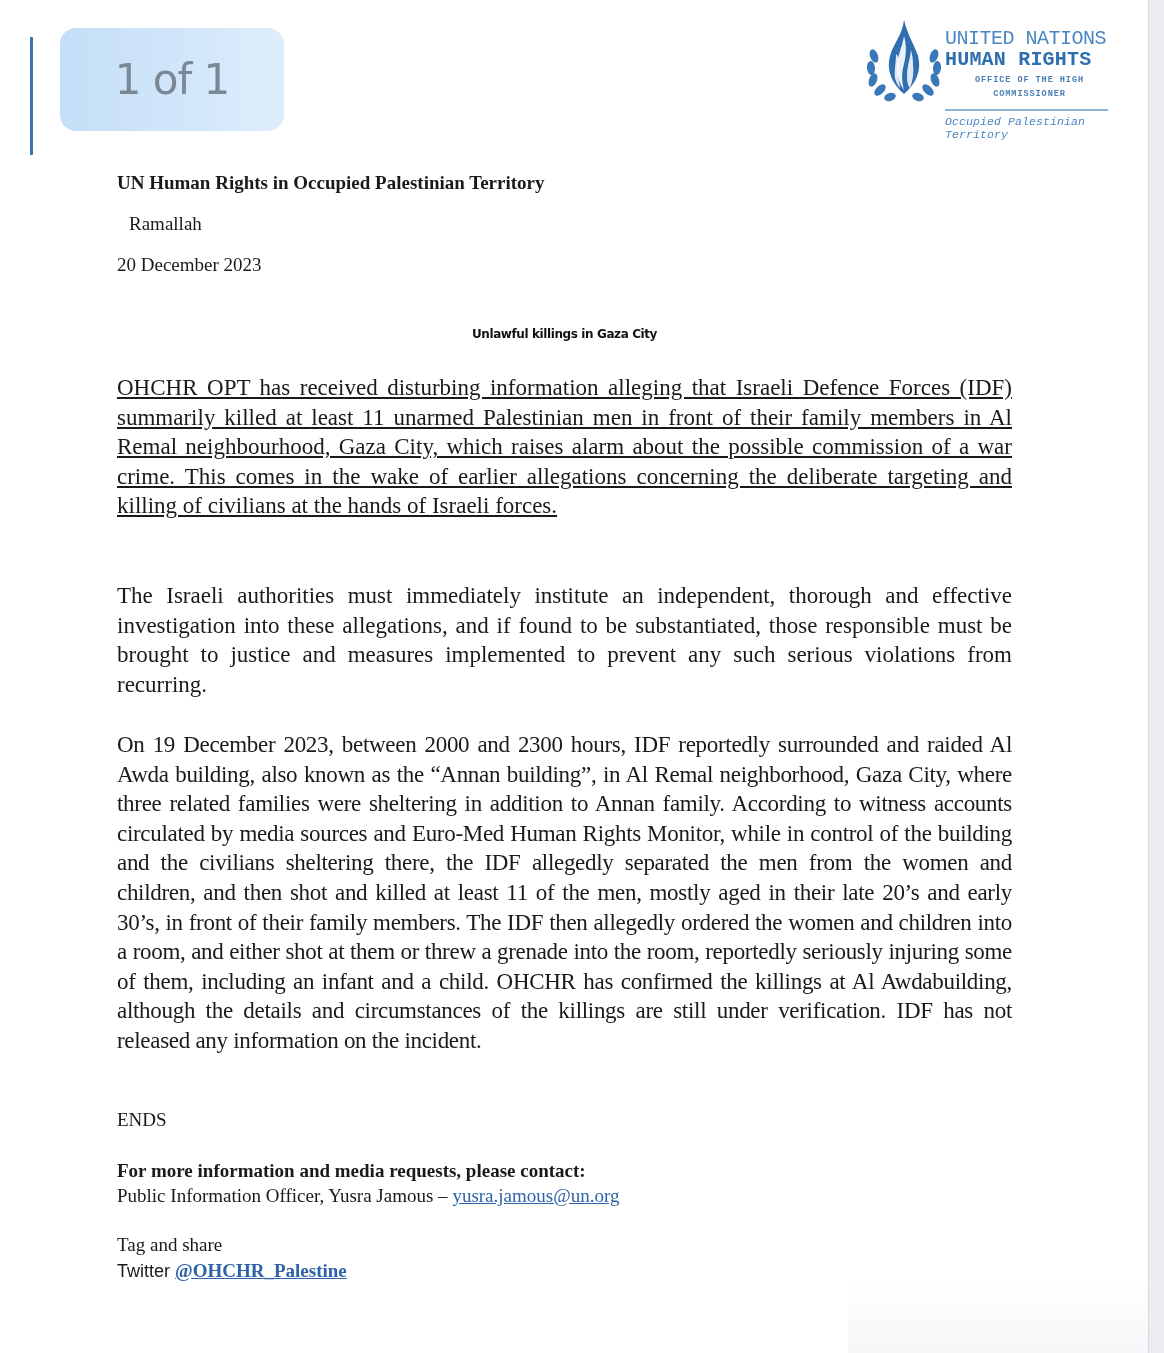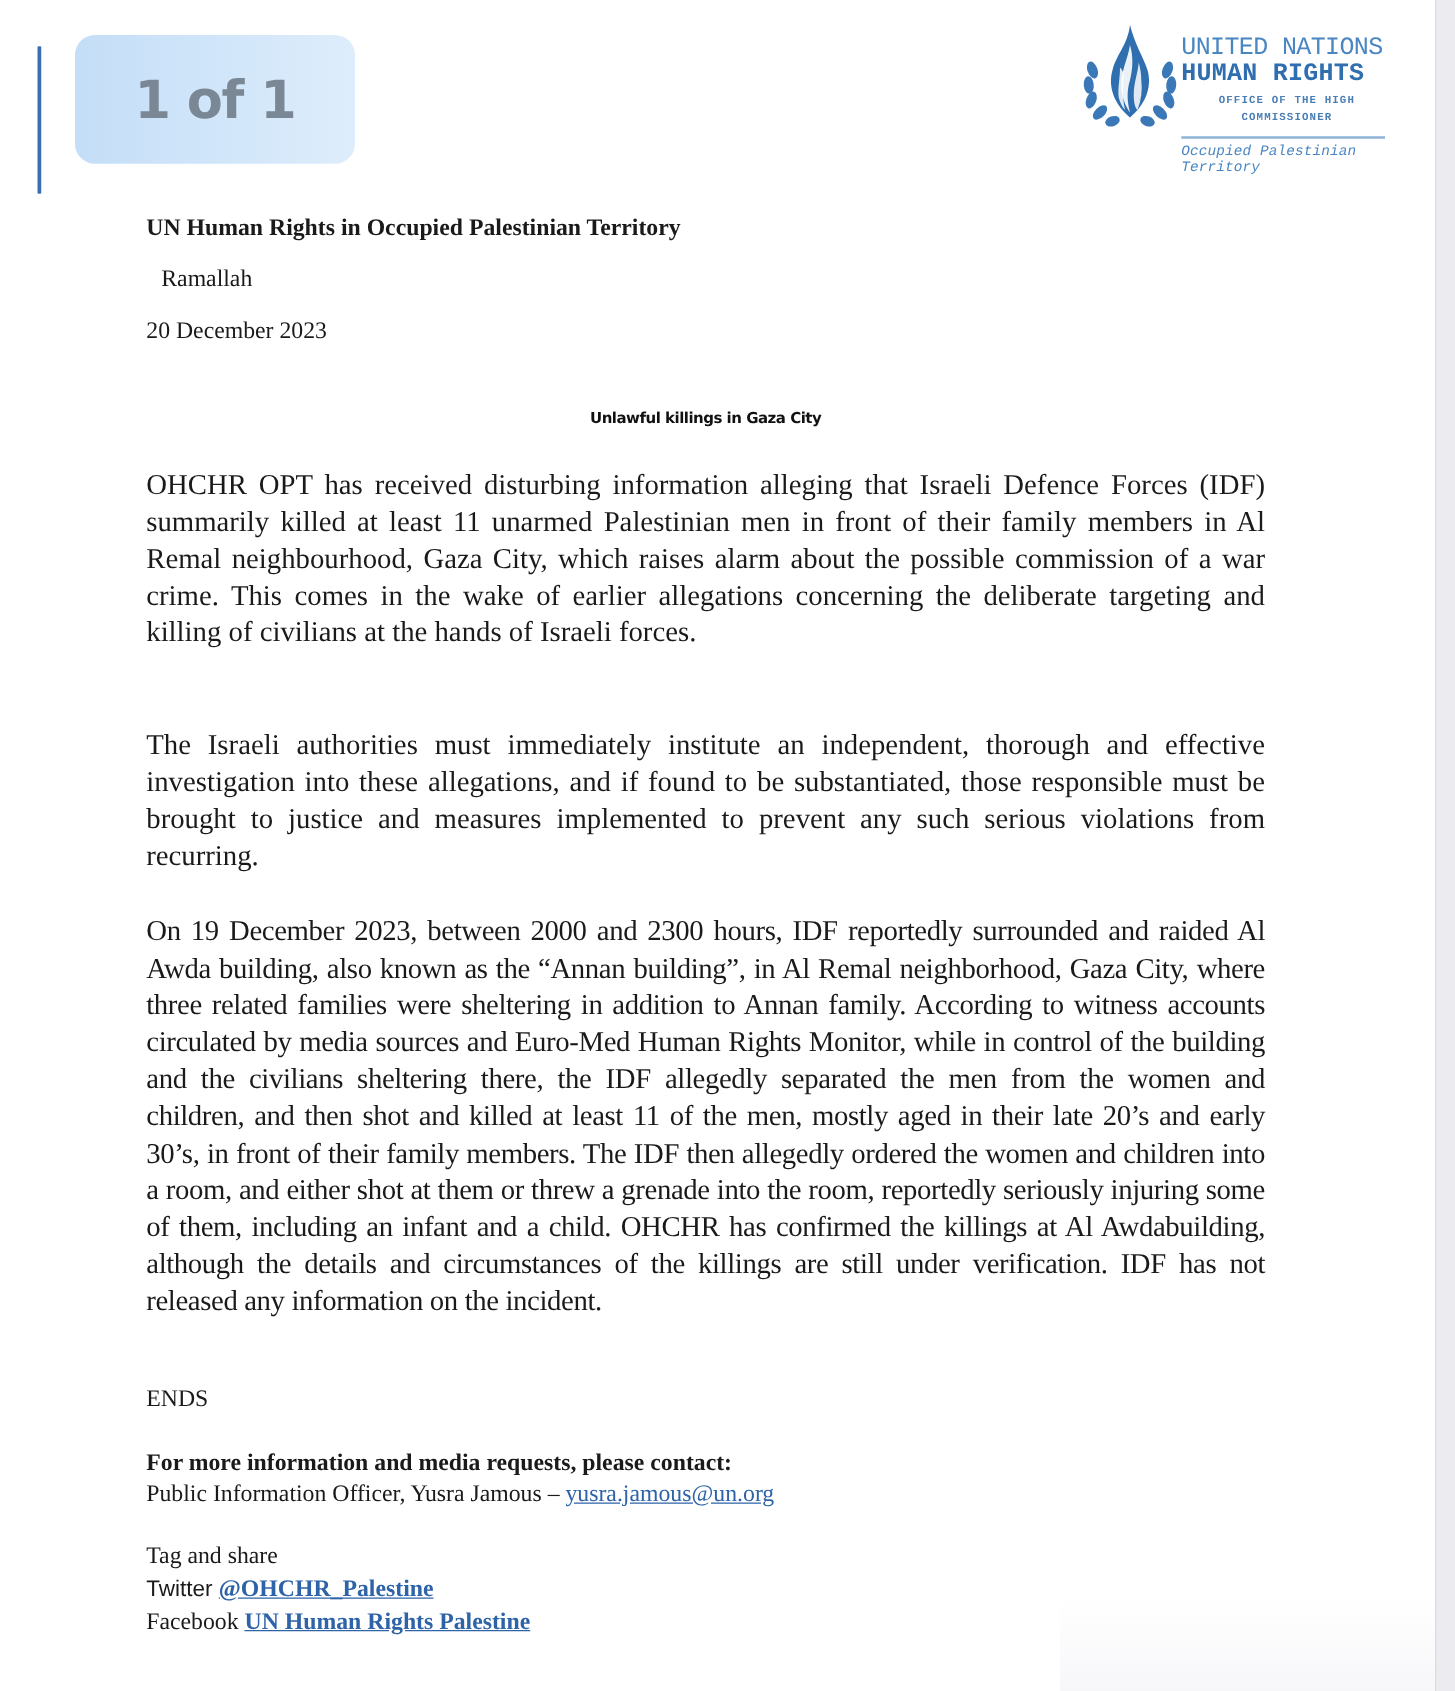--- a/index.html
+++ b/index.html
@@ -48,21 +48,21 @@
       left: 60px;
       top: 28px;
       width: 224px;
       height: 103px;
       border-radius: 16px;
       background: linear-gradient(90deg, #c4def7 0%, #d3e7fa 60%, #deedfb 100%);
       display: flex;
       align-items: center;
       justify-content: center;
       font-family: "DejaVu Sans", sans-serif;
-      font-weight: bold;
+      font-weight: normal;
       font-size: 42px;
       color: #7a8896;
       letter-spacing: -1px;
     }
     
     .logo {
       position: absolute;
       left: 864px;
       top: 16px;
       width: 250px;
@@ -162,21 +162,21 @@
       color: #111;
     }
     .para {
       position: absolute;
       left: 0;
       width: 895px;
       font-size: 23px;
       line-height: 29.6px;
       text-align: justify;
     }
-    .p1 { top: 373px; }
+    .p1 { top: 373px; text-decoration: underline; }
     .p2 { top: 581px; }
     .p3 { top: 730px; letter-spacing: -0.3px; }
     .ends {
       position: absolute;
       top: 1109px;
       left: 0;
       font-size: 19px;
     }
     .contact {
       position: absolute;
@@ -266,21 +266,20 @@
       <div class="ends">ENDS</div>
 
       <div class="contact">
         <div class="bold">For more information and media requests, please contact:</div>
         <div><span>Public Information Officer, Yusra Jamous – </span><a class="link">yusra.jamous@un.org</a></div>
       </div>
 
       <div class="share">
         <div class="bold">Tag and share</div>
         <div><span class="sans">Twitter </span><a class="link bold">@OHCHR_Palestine</a></div>
-        <div><span class="bold">Facebook </span><a class="link bold">UN Human Rights Palestine</a></div>
       </div>
     </div>
 
     <div class="bottom-fade"></div>
   </div>
 
   <div class="scroll-track"></div>
 </div>
 
 </body></html>

